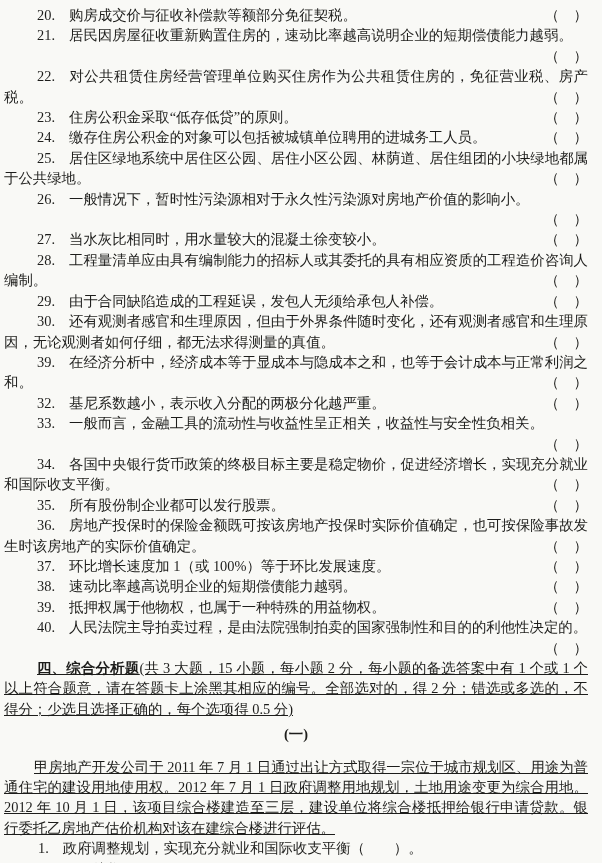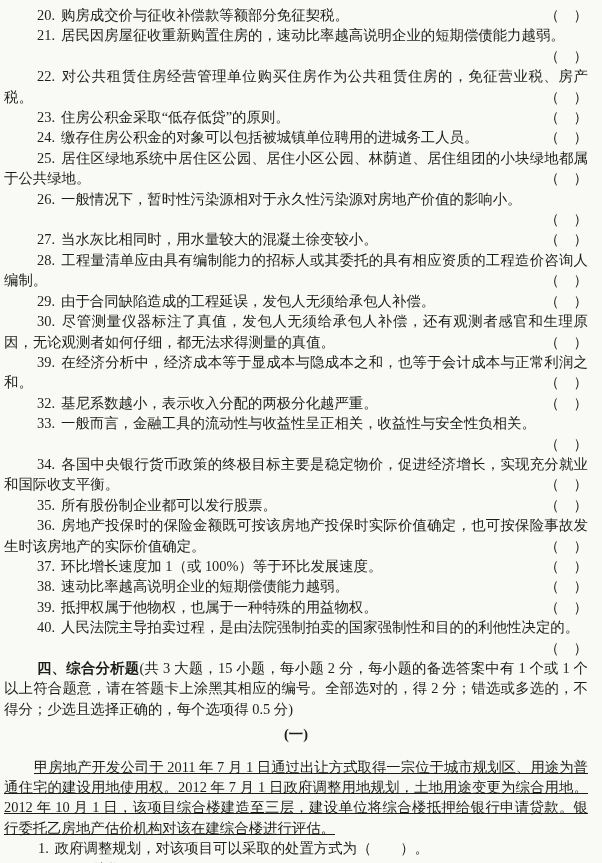--- a/index.html
+++ b/index.html
@@ -20,26 +20,26 @@
     height: 100%;
     padding: 5px 14px 0 4px;
   }
   p { margin: 0; }
   
   .q {
     text-align: justify;
     text-indent: 33px;
     overflow: hidden; 
   }
-  .qnum { margin-right: 6px; }
+  .qnum { margin-right: 14px; }
   .paren {
     float: right;
     white-space: pre;
   }
-  .section-head { text-align: justify; text-indent: 33px; }
+  .section-head { text-align: justify; text-indent: 33px; text-decoration: underline; }
   .section-title { font-weight: bold; }
   .case-num {
     text-align: center;
     font-weight: bold;
     margin-top: 5px;
     margin-bottom: 5px;
   }
   .case-text {
     text-align: justify;
     text-indent: 30px;
@@ -69,21 +69,21 @@
   <p class="q"><span class="qnum">25.</span><span class="qtext">居住区绿地系统中居住区公园、居住小区公园、林荫道、居住组团的小块绿地都属于公共绿地。</span><span class="paren">（　）</span></p>
 
   <p class="q"><span class="qnum">26.</span><span class="qtext">一般情况下，暂时性污染源相对于永久性污染源对房地产价值的影响小。</span><span class="paren">（　）</span></p>
 
   <p class="q"><span class="qnum">27.</span><span class="qtext">当水灰比相同时，用水量较大的混凝土徐变较小。</span><span class="paren">（　）</span></p>
 
   <p class="q"><span class="qnum">28.</span><span class="qtext">工程量清单应由具有编制能力的招标人或其委托的具有相应资质的工程造价咨询人编制。</span><span class="paren">（　）</span></p>
 
   <p class="q"><span class="qnum">29.</span><span class="qtext">由于合同缺陷造成的工程延误，发包人无须给承包人补偿。</span><span class="paren">（　）</span></p>
 
-  <p class="q"><span class="qnum">30.</span><span class="qtext">尽管测量仪器标注了真值，发包人无须给承包人补偿，还有观测者感官和生理原因，无论观测者如何仔细，都无法求得测量的真值。</span><span class="paren">（　）</span></p>
+  <p class="q"><span class="qnum">30.</span><span class="qtext">还有观测者感官和生理原因，但由于外界条件随时变化，还有观测者感官和生理原因，无论观测者如何仔细，都无法求得测量的真值。</span><span class="paren">（　）</span></p>
 
   <p class="q"><span class="qnum">39.</span><span class="qtext">在经济分析中，经济成本等于显成本与隐成本之和，也等于会计成本与正常利润之和。</span><span class="paren">（　）</span></p>
 
   <p class="q"><span class="qnum">32.</span><span class="qtext">基尼系数越小，表示收入分配的两极分化越严重。</span><span class="paren">（　）</span></p>
 
   <p class="q"><span class="qnum">33.</span><span class="qtext">一般而言，金融工具的流动性与收益性呈正相关，收益性与安全性负相关。</span><span class="paren">（　）</span></p>
 
   <p class="q"><span class="qnum">34.</span><span class="qtext">各国中央银行货币政策的终极目标主要是稳定物价，促进经济增长，实现充分就业和国际收支平衡。</span><span class="paren">（　）</span></p>
 
   <p class="q"><span class="qnum">35.</span><span class="qtext">所有股份制企业都可以发行股票。</span><span class="paren">（　）</span></p>
@@ -100,21 +100,21 @@
 </div>
 
   <p class="section-head"><span class="section-title">四、综合分析题</span><span>(共 3 大题，15 小题，每小题 2 分，每小题的备选答案中有 1 个或 1 个以上符合题意，请在答题卡上涂黑其相应的编号。全部选对的，得 2 分；错选或多选的，不得分；少选且选择正确的，每个选项得 0.5 分)</span></p>
 
   <div class="case-num">(一)</div>
 
   <p class="case-text">甲房地产开发公司于 2011 年 7 月 1 日通过出让方式取得一宗位于城市规划区、用途为普通住宅的建设用地使用权。2012 年 7 月 1 日政府调整用地规划，土地用途变更为综合用地。2012 年 10 月 1 日，该项目综合楼建造至三层，建设单位将综合楼抵押给银行申请贷款。银行委托乙房地产估价机构对该在建综合楼进行评估。</p>
 
   <div id="mc-list">
   <div class="mc">
-    <p class="mc-q"><span class="qnum">1.</span><span class="qtext">政府调整规划，对该项目可以采取的处置方式为（　　）。</span></p>
+    <p class="mc-q"><span class="qnum">1.</span><span class="qtext">政府调整规划，实现充分就业和国际收支平衡（　　）。</span></p>
     <div class="opts">
   <p class="opt"><span class="opt-label">A.</span><span class="opt-text">无偿收回</span></p>
 
 </div>
   </div>
 
 </div>
 
 </div>
 

